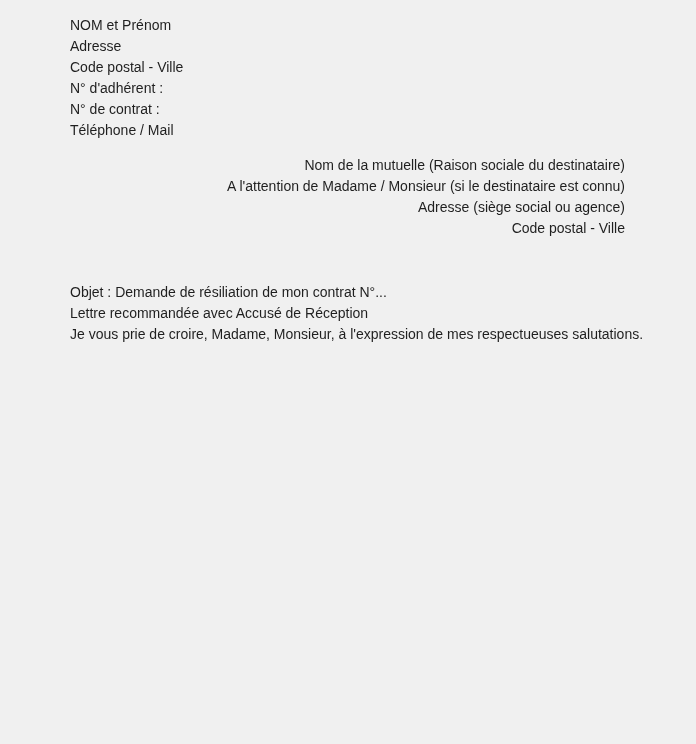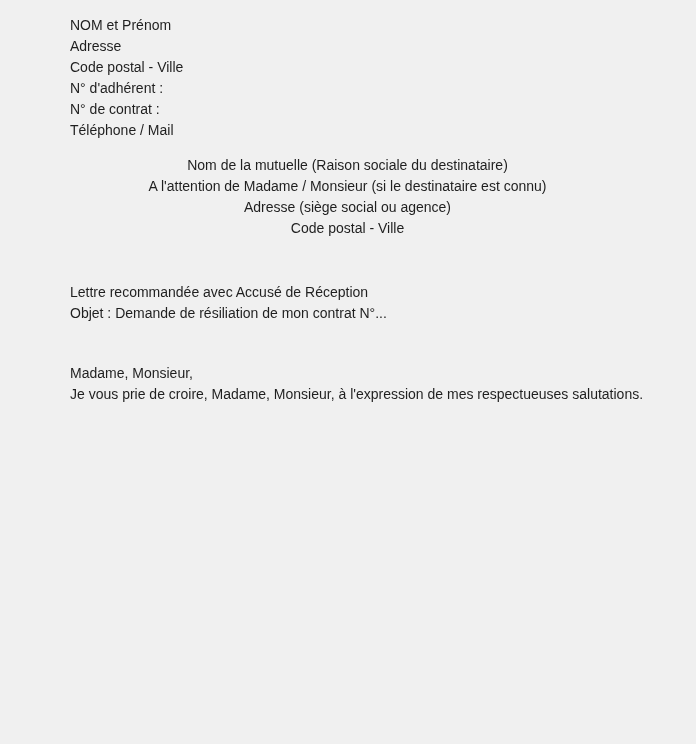--- a/index.html
+++ b/index.html
@@ -19,21 +19,21 @@
     padding: 15px 71px 8px 70px;
     font-family: "Liberation Sans", sans-serif;
     font-size: 14px;
     line-height: 21px;
     color: #1f1f1f;
   }
   .pre {
     white-space: pre-line;
   }
   .right {
-    text-align: center;
+    text-align: right;
   }
   .recipient-block { margin-top: 14px; }
   .date-line { margin-top: 21px; }
   .subject-block { margin-top: 43px; }
   .salutation { margin-top: 39px; }
   .body-paragraph { margin: 21px 0 0 0; }
   .closing { white-space: nowrap; }
   .signature-block { margin-top: 37px; }
 </style>
 </head>
@@ -48,25 +48,24 @@
 N° de contrat :
 Téléphone / Mail</div>
 
   <div class="recipient-block pre right">Nom de la mutuelle (Raison sociale du destinataire)
 A l'attention de Madame / Monsieur (si le destinataire est connu)
 Adresse (siège social ou agence)
 Code postal - Ville</div>
 
 
   <div class="subject-block">
+    <div>Objet : Demande de résiliation de mon contrat N°...</div>
     <div>Lettre recommandée avec Accusé de Réception</div>
-    <div>Objet : Demande de résiliation de mon contrat N°...</div>
   </div>
 
-  <div class="salutation">Madame, Monsieur,</div>
 
 
 
 
   <div class="closing">Je vous prie de croire, Madame, Monsieur, à l'expression de mes respectueuses salutations.</div>
 
 
 </div>
 
 </body></html>

